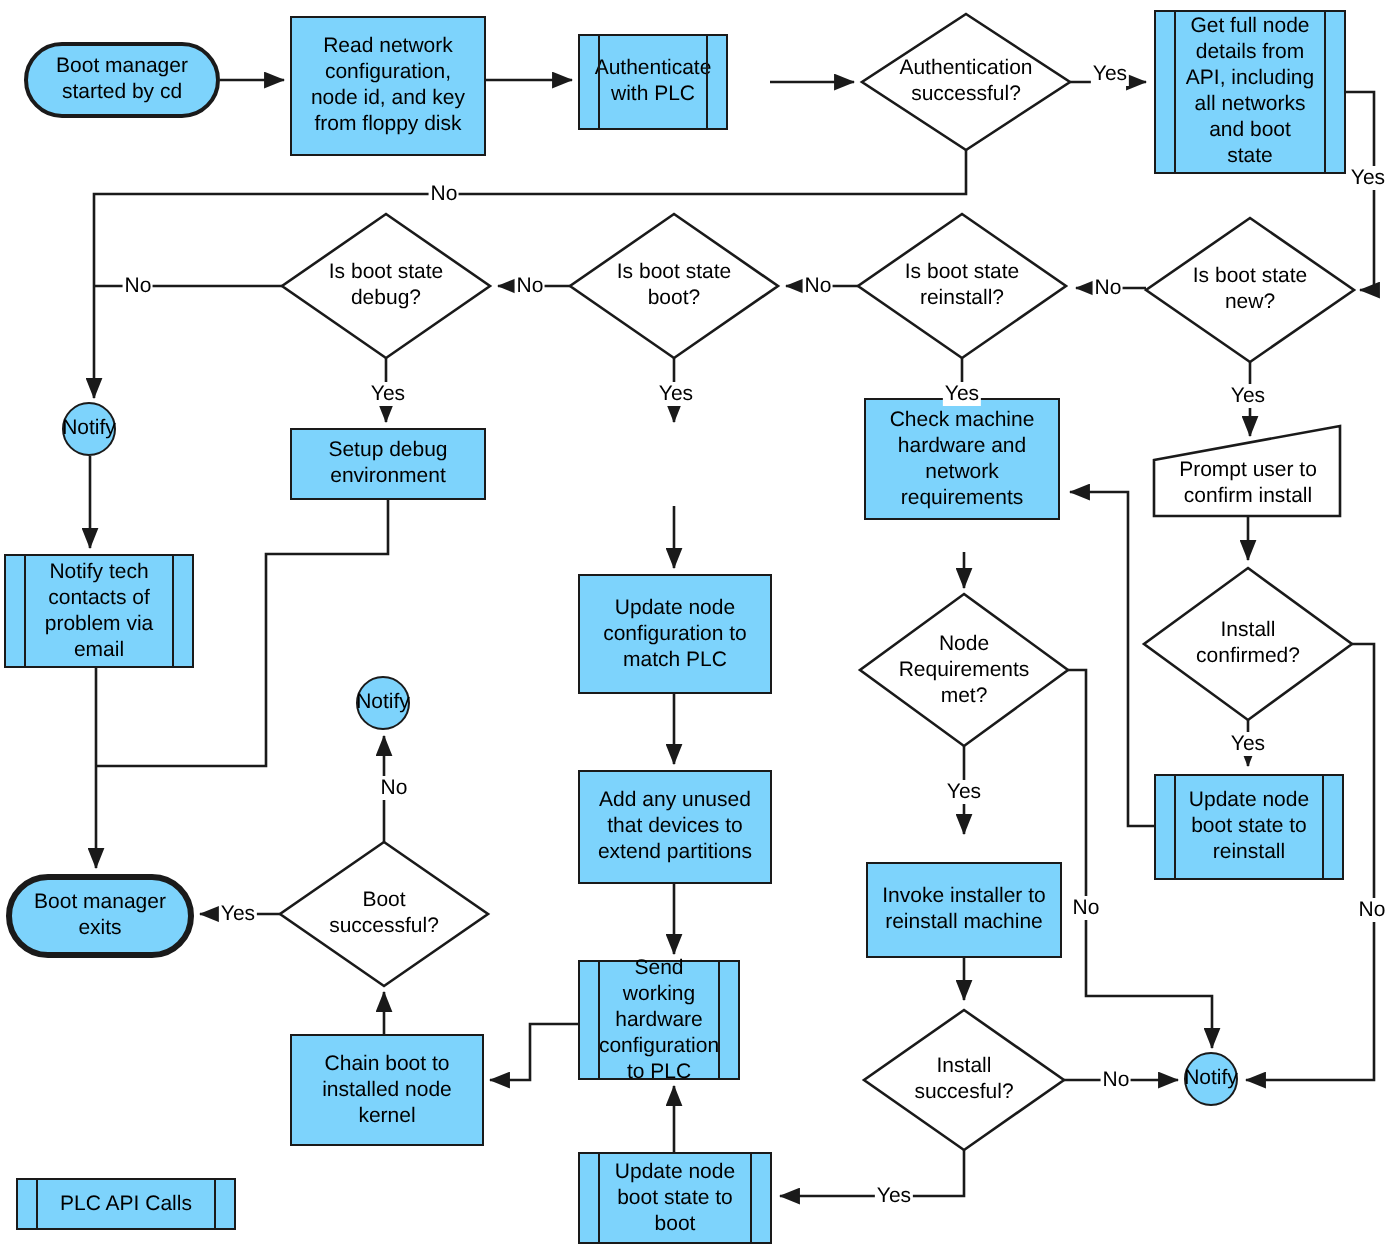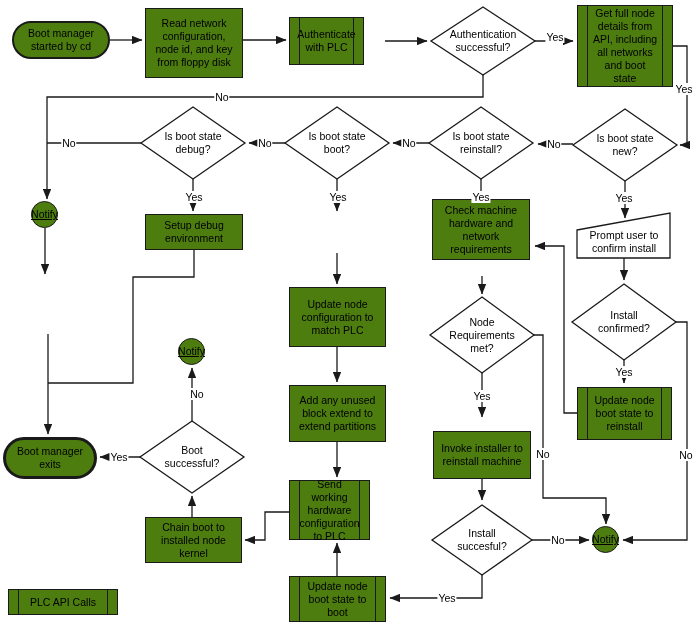--- a/index.html
+++ b/index.html
@@ -1,30 +1,30 @@
 <!DOCTYPE html>
 <html><head>
 <meta charset="utf-8">
 <style>
   html,body{margin:0;padding:0;background:#fff;}
   body{font-family:"Liberation Sans", sans-serif;}
   .canvas{position:relative;width:695px;height:625px;background:#ffffff;overflow:hidden;}
   svg.wires{position:absolute;left:0;top:0;z-index:1;}
   svg.wires polyline{fill:none;stroke:#1a1a1a;stroke-width:1.3;}
   svg.wires polygon.shape{fill:#ffffff;stroke:#1a1a1a;stroke-width:1.3;}
-  .node{position:absolute;box-sizing:border-box;background:#4d7c0f;border:1.4px solid #1a1a1a;color:#000;
+  .node{position:absolute;box-sizing:border-box;background:#7dd3fc;border:1.4px solid #1a1a1a;color:#000;
         display:flex;align-items:center;justify-content:center;text-align:center;
         white-space:pre-line;font-size:10.5px;line-height:13px;z-index:2;padding:0 2px;}
   .api{padding:0 12px;}
   .api::before,.api::after{content:"";position:absolute;top:0;bottom:0;width:0;border-left:1.4px solid #1a1a1a;}
   .api::before{left:9px}
   .api::after{right:9px}
   .terminator{border-radius:20px;border-width:2px;}
   .terminator-bold{border-radius:22px;border-width:3px;}
-  .circle{border-radius:50%;padding:0;text-decoration:underline;}
+  .circle{border-radius:50%;padding:0;}
   .dlabel{position:absolute;display:flex;align-items:center;justify-content:center;text-align:center;
           white-space:pre-line;font-size:10.5px;line-height:13px;color:#000;z-index:2;}
   .elabel{position:absolute;transform:translate(-50%,-50%);font-size:10.5px;line-height:12px;
           background:#fff;padding:0 1px;color:#000;z-index:3;}
 </style>
 </head>
 <body>
 
 <div class="canvas">
 
@@ -95,33 +95,37 @@
 from floppy disk</div>
   <div class="node api" style="left:289px;top:17px;width:75px;height:48px">Authenticate
 with PLC</div>
   <div class="node api" style="left:577px;top:5px;width:96px;height:82px">Get full node
 details from
 API, including
 all networks
 and boot
 state</div>
   <div class="node circle" style="left:31px;top:201px;width:27px;height:27px">Notify</div>
+  <div class="node api" style="left:2px;top:277px;width:95px;height:57px">Notify tech
+contacts of
+problem via
+email</div>
   <div class="node terminator-bold terminator" style="left:3px;top:437px;width:94px;height:42px">Boot manager
 exits</div>
   <div class="node" style="left:145px;top:214px;width:98px;height:36px">Setup debug
 environment</div>
   <div class="node circle" style="left:178px;top:338px;width:27px;height:27px">Notify</div>
-  <div class="node" style="left:145px;top:517px;width:97px;height:46px">Chain boot to
+  <div class="node" style="left:145px;top:517px;width:97px;height:56px">Chain boot to
 installed node
 kernel</div>
   <div class="node" style="left:289px;top:287px;width:97px;height:60px">Update node
 configuration to
 match PLC</div>
   <div class="node" style="left:289px;top:385px;width:97px;height:57px">Add any unused
-block extend to
+that devices to
 extend partitions</div>
   <div class="node api" style="left:289px;top:480px;width:81px;height:60px">Send working
 hardware
 configuration
 to PLC</div>
   <div class="node api" style="left:289px;top:576px;width:97px;height:46px">Update node
 boot state to
 boot</div>
   <div class="node" style="left:432px;top:199px;width:98px;height:61px">Check machine
 hardware and

